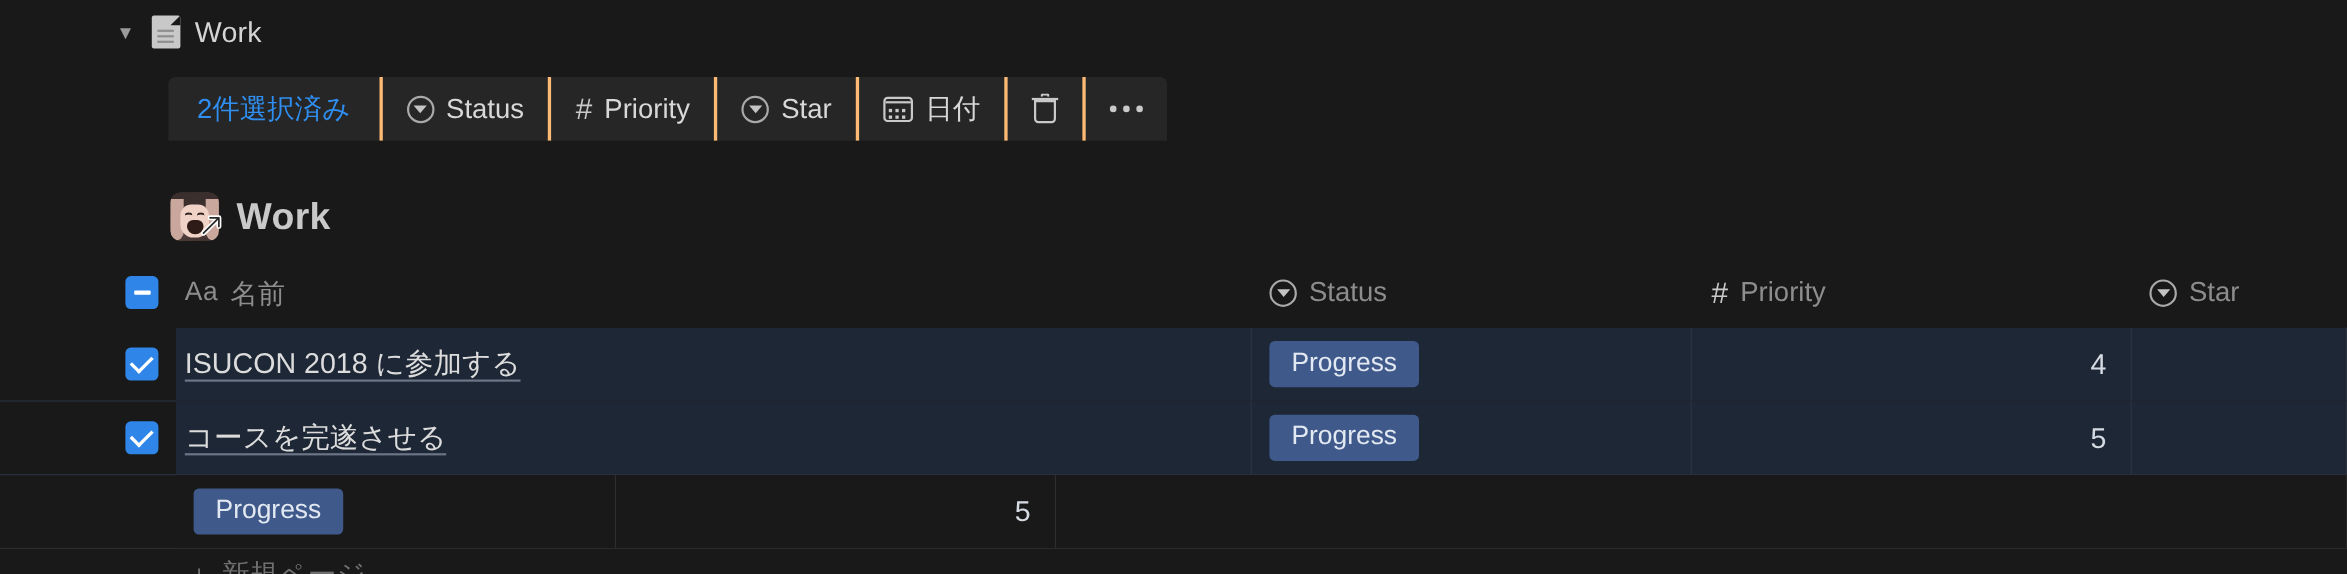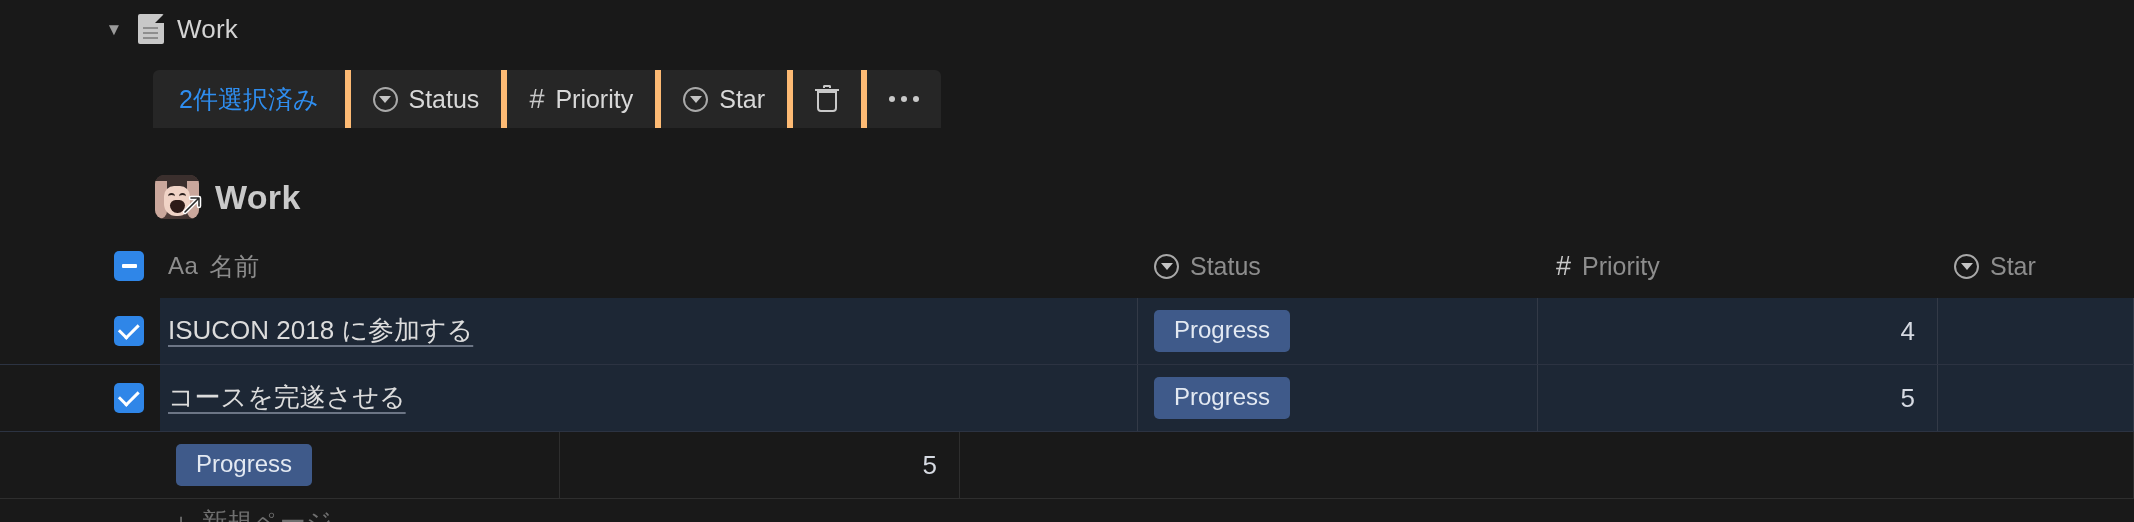--- a/index.html
+++ b/index.html
@@ -42,21 +42,21 @@
     position:absolute;left:153px;top:70px;height:58px;
     display:flex;align-items:stretch;
     background:#262626;
     border-radius:6px 6px 0 0;
     overflow:hidden;
   }
   .tb-btn{
     display:flex;align-items:center;justify-content:center;gap:11px;
     padding:0 22px;height:58px;cursor:pointer;
     color:#d8d8d8;font-size:25px;line-height:1;white-space:nowrap;
-    border-right:6px solid #fdba74;box-sizing:border-box;
+    border-right:3px solid #fdba74;box-sizing:border-box;
   }
   .tb-btn:last-child{border-right:none;}
   .tb-btn.selected-count{color:#2f8ef0;padding:0 26px;}
   .tb-icon{display:flex;align-items:center;justify-content:center;flex:0 0 auto;}
   .icon-circle-caret{
     width:25px;height:25px;border:2px solid #a9a9a9;border-radius:50%;
     display:flex;align-items:center;justify-content:center;box-sizing:border-box;
   }
   .icon-circle-caret i{
     display:block;width:0;height:0;
@@ -202,20 +202,28 @@
 
     <div class="tb-btn">
       <span class="tb-icon">
         <span class="icon-circle-caret">
             <i></i>
           </span>
       </span>
       <span>Star</span>
     </div>
 
+    <div class="tb-btn">
+      <span class="tb-icon">
+        <span class="icon-cal">
+            <i></i>
+          </span>
+      </span>
+      <span>日付</span>
+    </div>
 
     <div class="tb-btn">
       <span class="tb-icon">
         <span class="icon-trash">
             <i></i>
           </span>
       </span>
     </div>
 
     <div class="tb-btn">

